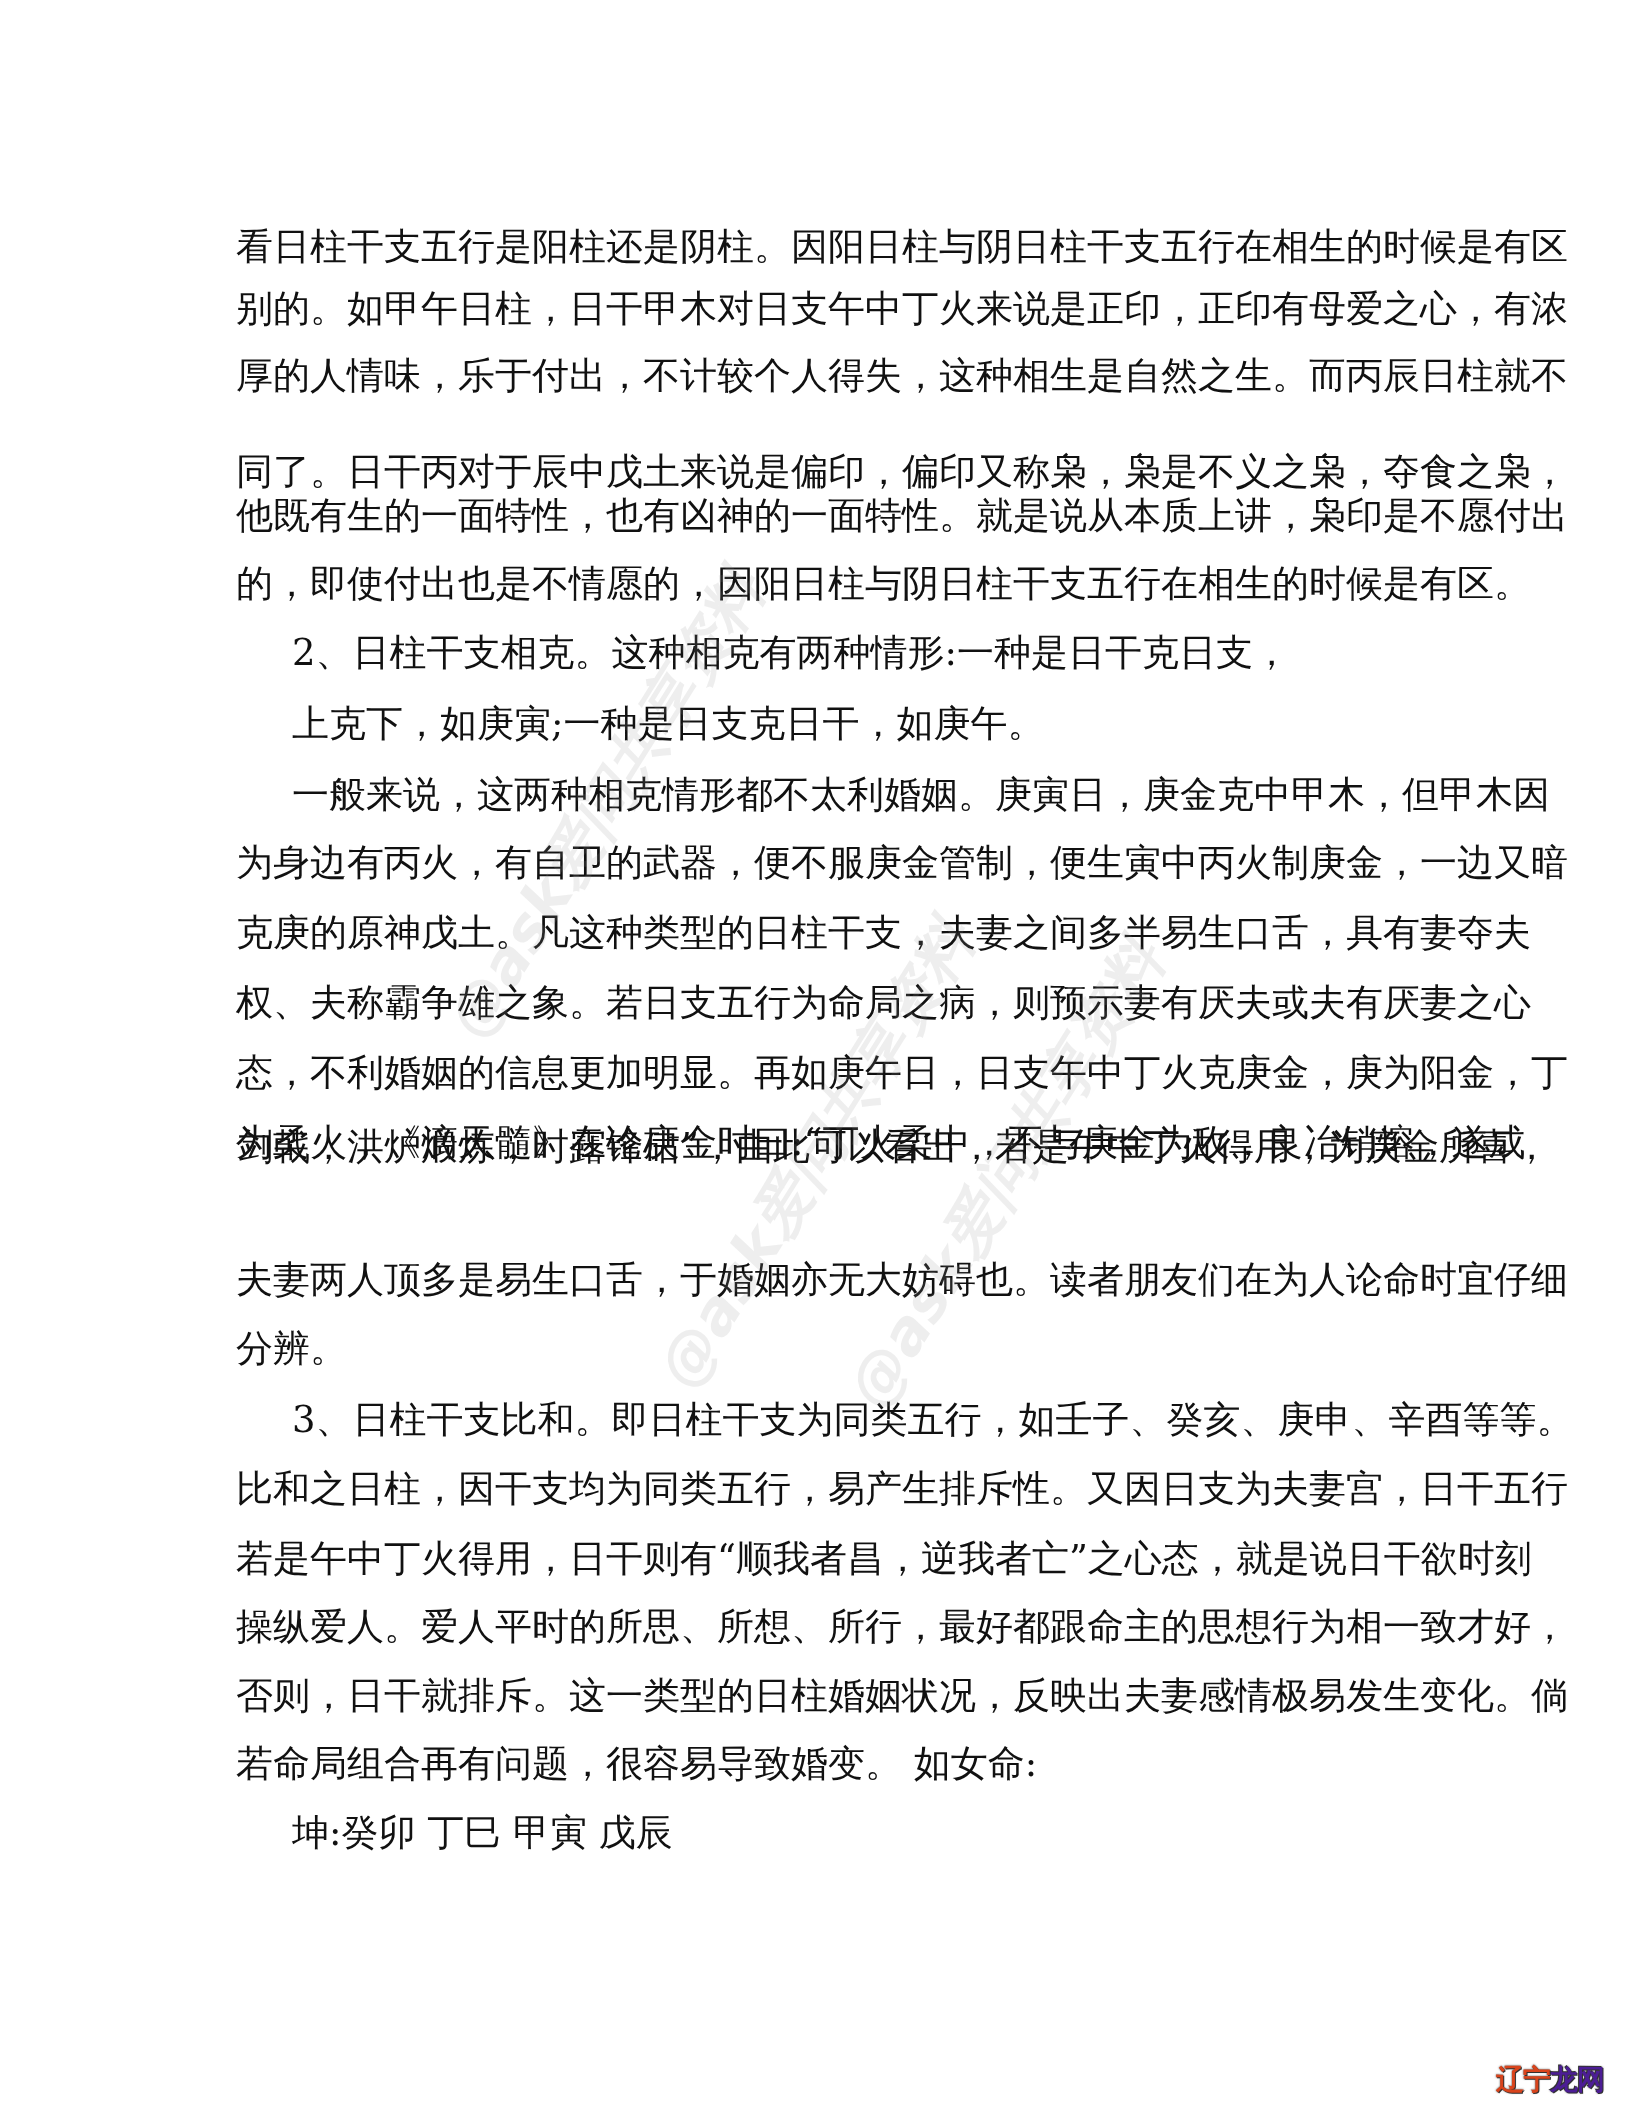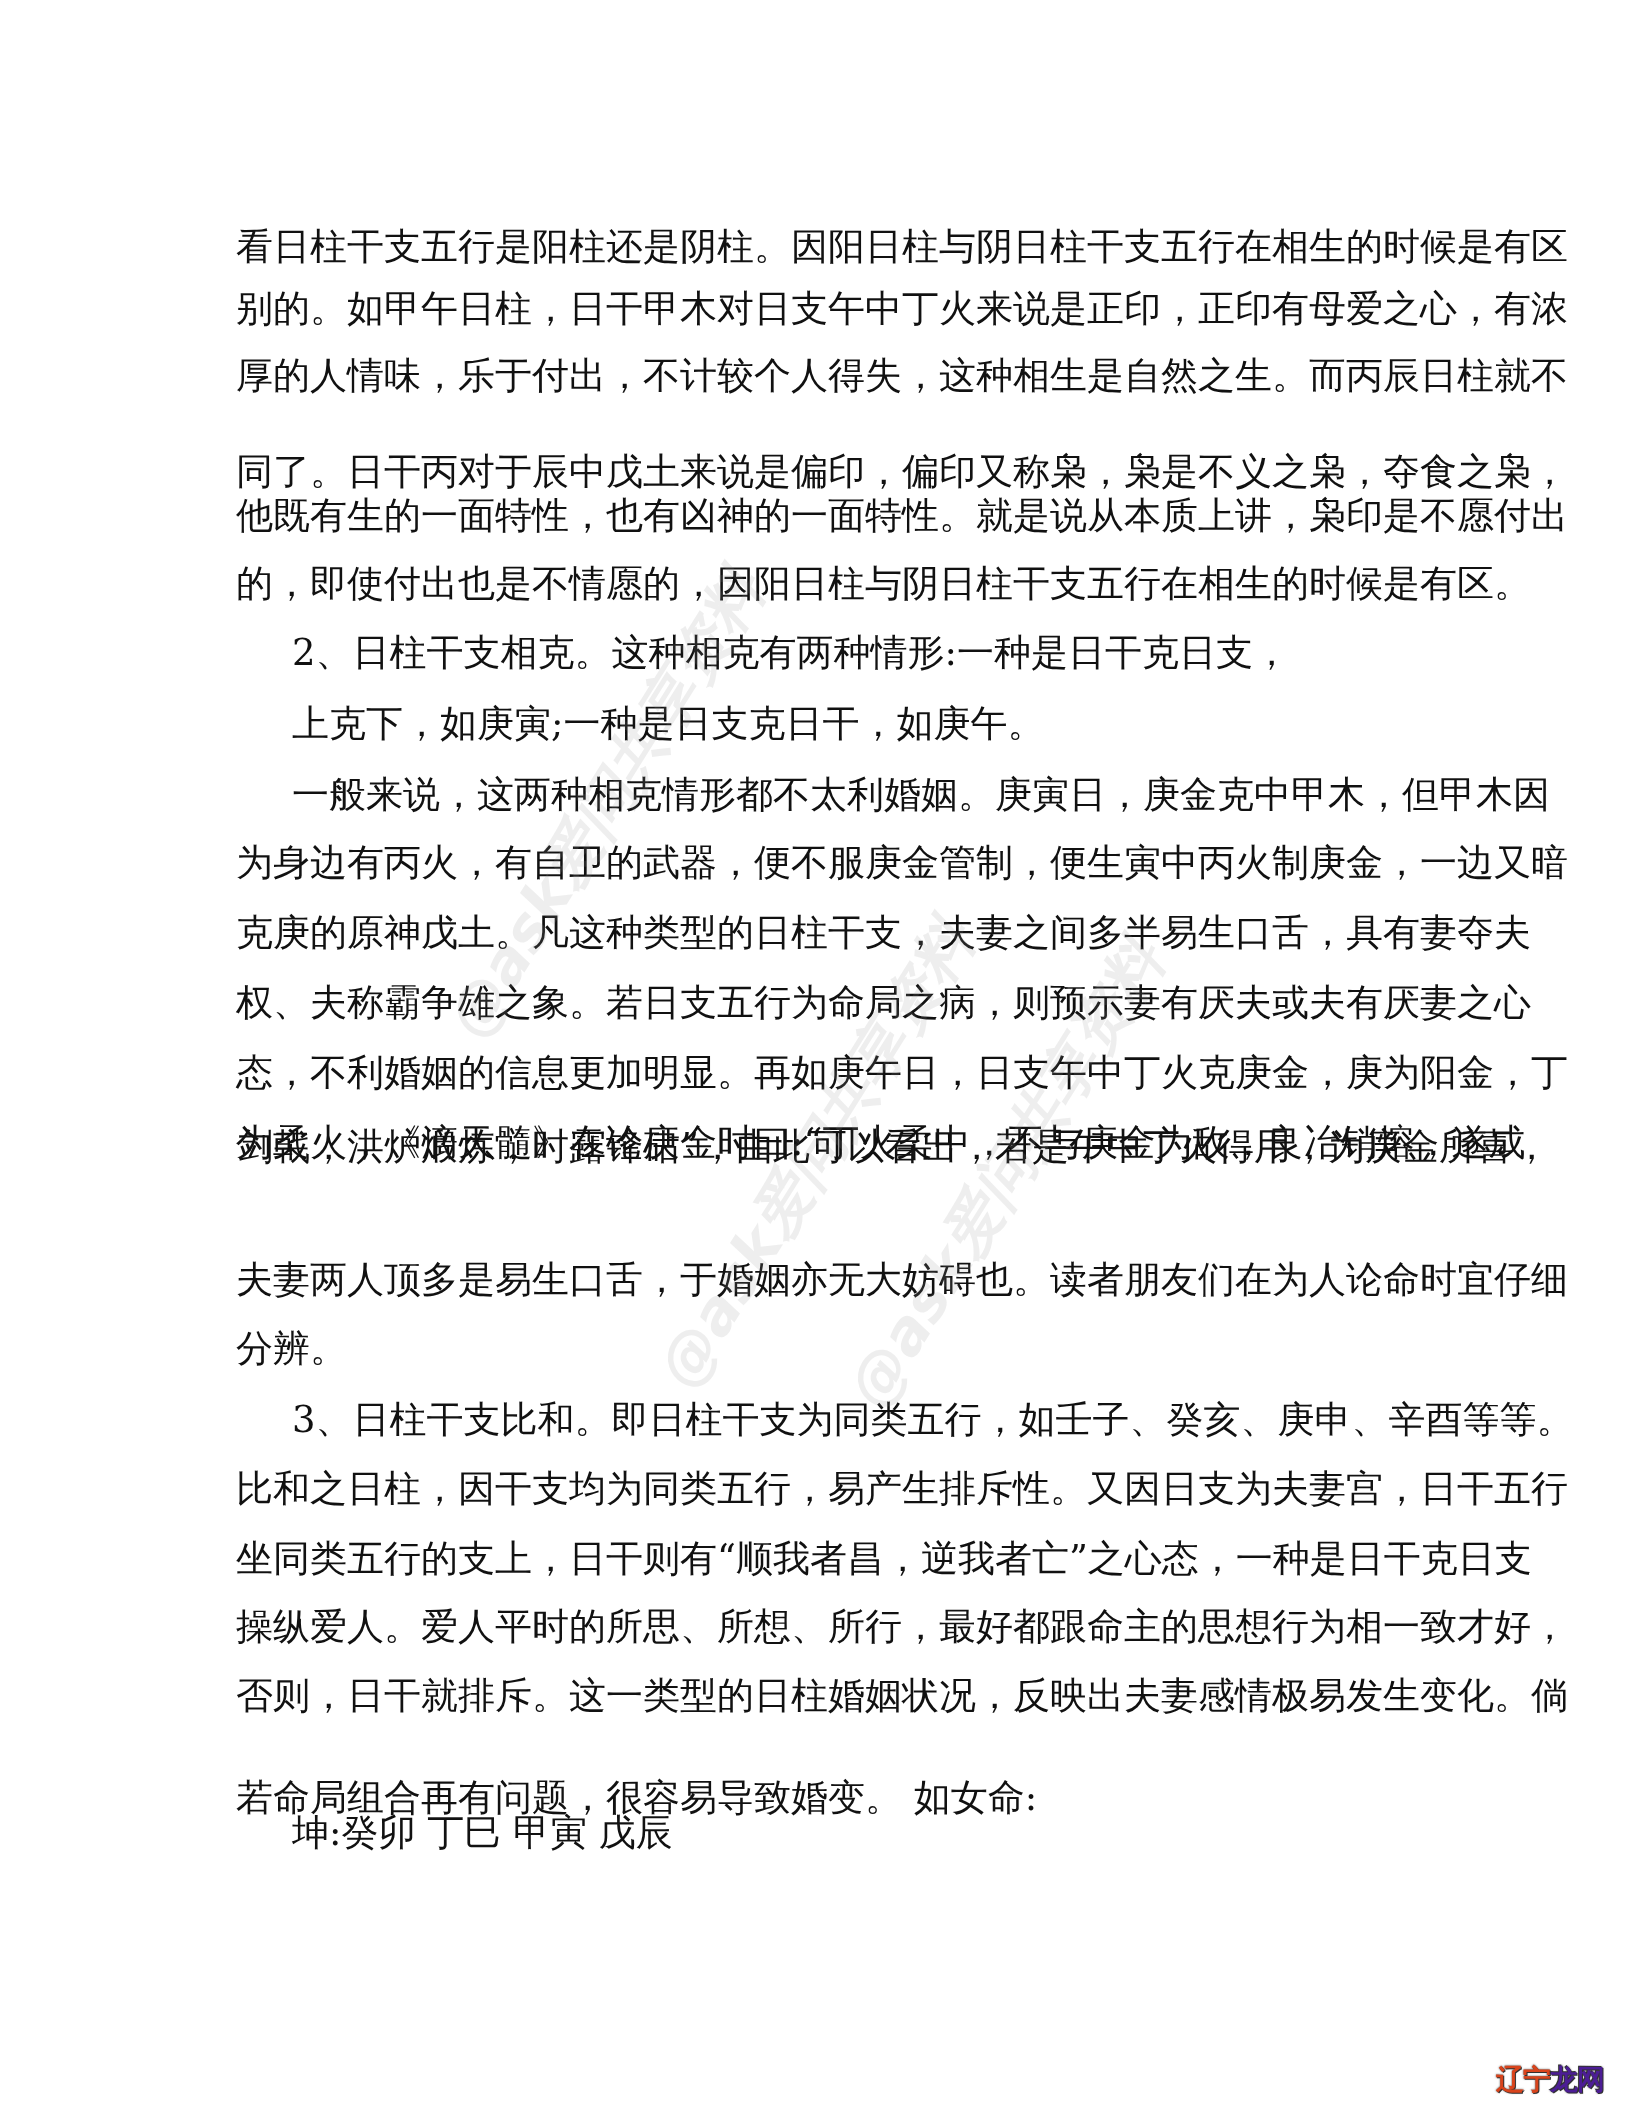--- a/index.html
+++ b/index.html
@@ -62,24 +62,24 @@
       <div class="line" style="top: 840px;">为身边有丙火，有自卫的武器，便不服庚金管制，便生寅中丙火制庚金，一边又暗</div>
       <div class="line" style="top: 910px;">克庚的原神戊土。凡这种类型的日柱干支，夫妻之间多半易生口舌，具有妻夺夫</div>
       <div class="line" style="top: 980px;">权、夫称霸争雄之象。若日支五行为命局之病，则预示妻有厌夫或夫有厌妻之心</div>
       <div class="line" style="top: 1050px;">态，不利婚姻的信息更加明显。再如庚午日，日支午中丁火克庚金，庚为阳金，丁</div>
       <div class="line" style="top: 1120px;">为柔火，《滴天髓》在论庚金时曰:“丁火柔中，不与庚金为敌，良冶销熔，遂成</div>
       <div class="line" style="top: 1124px;">剑戟，洪炉煅炼，时露锋砧”，由此可以看出，若是午中丁火得用，为庚金所喜，</div>
       <div class="line" style="top: 1257px;">夫妻两人顶多是易生口舌，于婚姻亦无大妨碍也。读者朋友们在为人论命时宜仔细</div>
       <div class="line last" style="top: 1326px;">分辨。</div>
       <div class="line indent" style="top: 1397px;">3、日柱干支比和。即日柱干支为同类五行，如壬子、癸亥、庚申、辛酉等等。</div>
       <div class="line" style="top: 1466px;">比和之日柱，因干支均为同类五行，易产生排斥性。又因日支为夫妻宫，日干五行</div>
-      <div class="line" style="top: 1536px;">坐同类五行的支上，日干则有“顺我者昌，逆我者亡”之心态，一种是日干克日支</div>
+      <div class="line" style="top: 1536px;">若是午中丁火得用，日干则有“顺我者昌，逆我者亡”之心态，就是说日干欲时刻</div>
       <div class="line" style="top: 1604px;">操纵爱人。爱人平时的所思、所想、所行，最好都跟命主的思想行为相一致才好，</div>
       <div class="line" style="top: 1673px;">否则，日干就排斥。这一类型的日柱婚姻状况，反映出夫妻感情极易发生变化。倘</div>
-      <div class="line last" style="top: 1741px; margin-top: 34px;">若命局组合再有问题，很容易导致婚变。 如女命:</div>
+      <div class="line last" style="top: 1741px;">若命局组合再有问题，很容易导致婚变。 如女命:</div>
       <div class="line indent last" style="top: 1810px;">坤:癸卯 丁巳 甲寅 戊辰</div>
     </div>
   <div id="wms">
       <div class="watermark" style="left: 430px; top: 1010px;">@ask爱问共享资料</div>
       <div class="watermark" style="left: 640px; top: 1360px;">@ask爱问共享资料</div>
       <div class="watermark" style="left: 830px; top: 1380px;">@ask爱问共享资料</div>
     </div>
   <div class="logo">
     <span class="red">辽宁</span><span class="white">龙网</span>
   </div>

